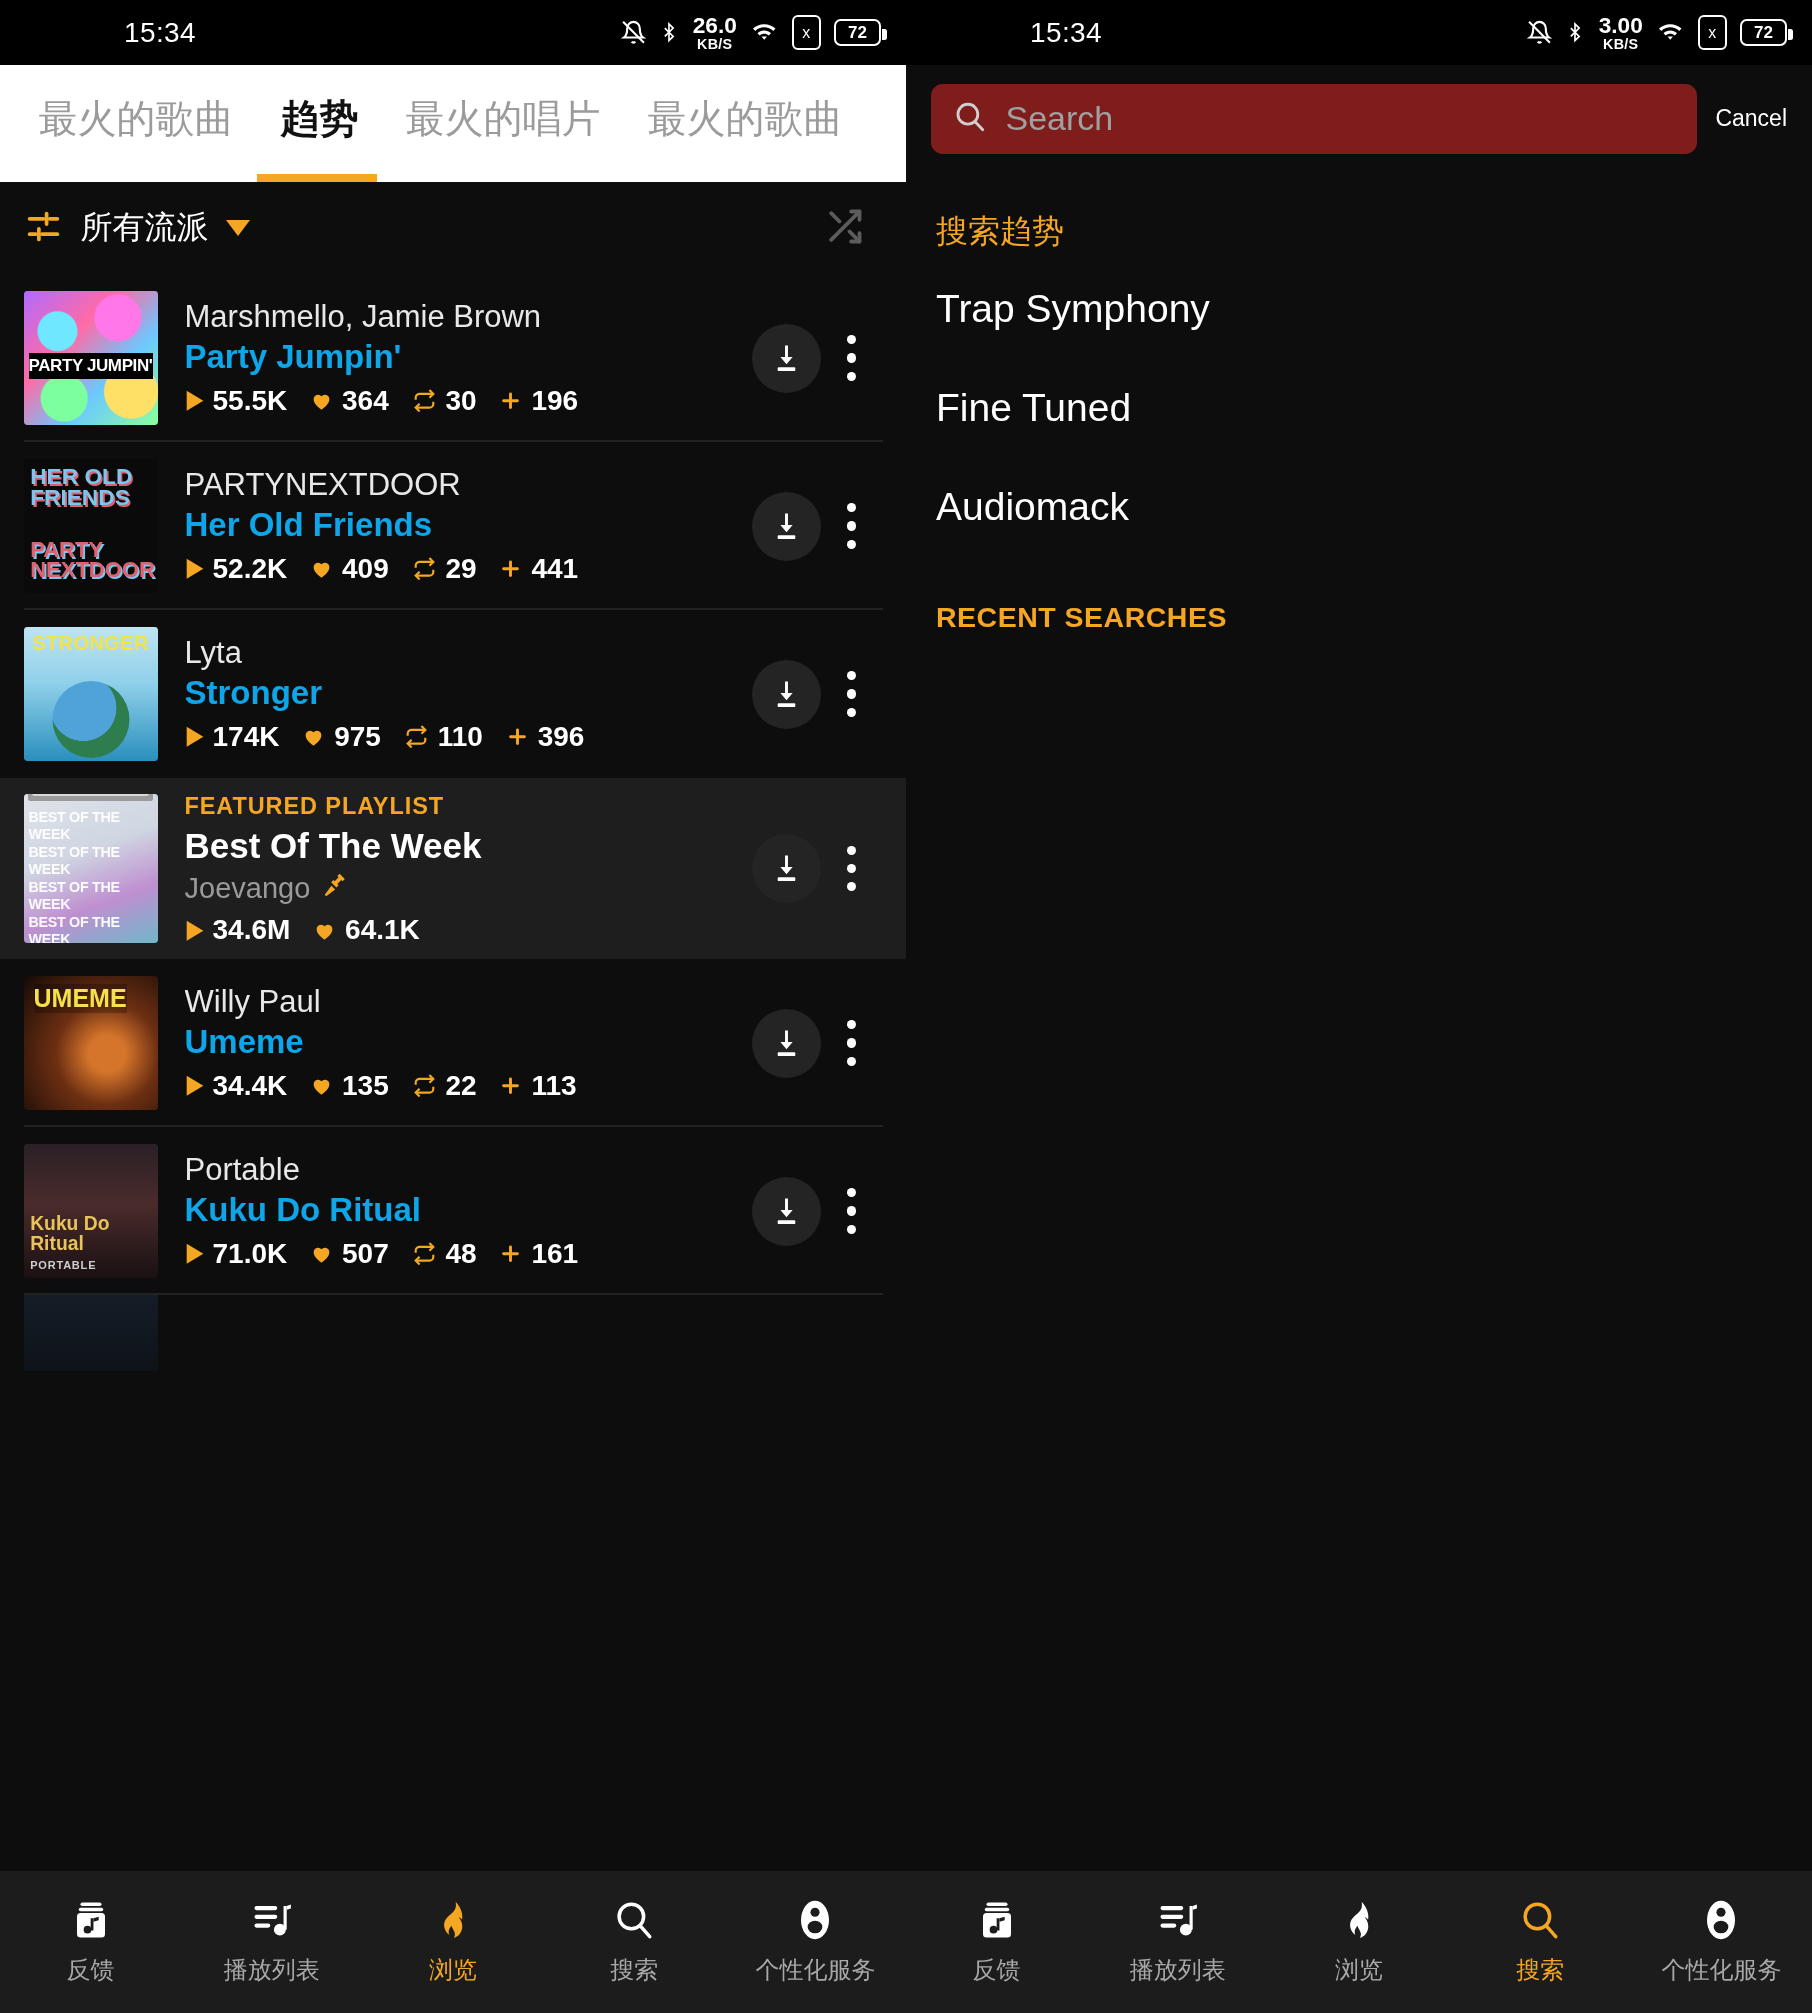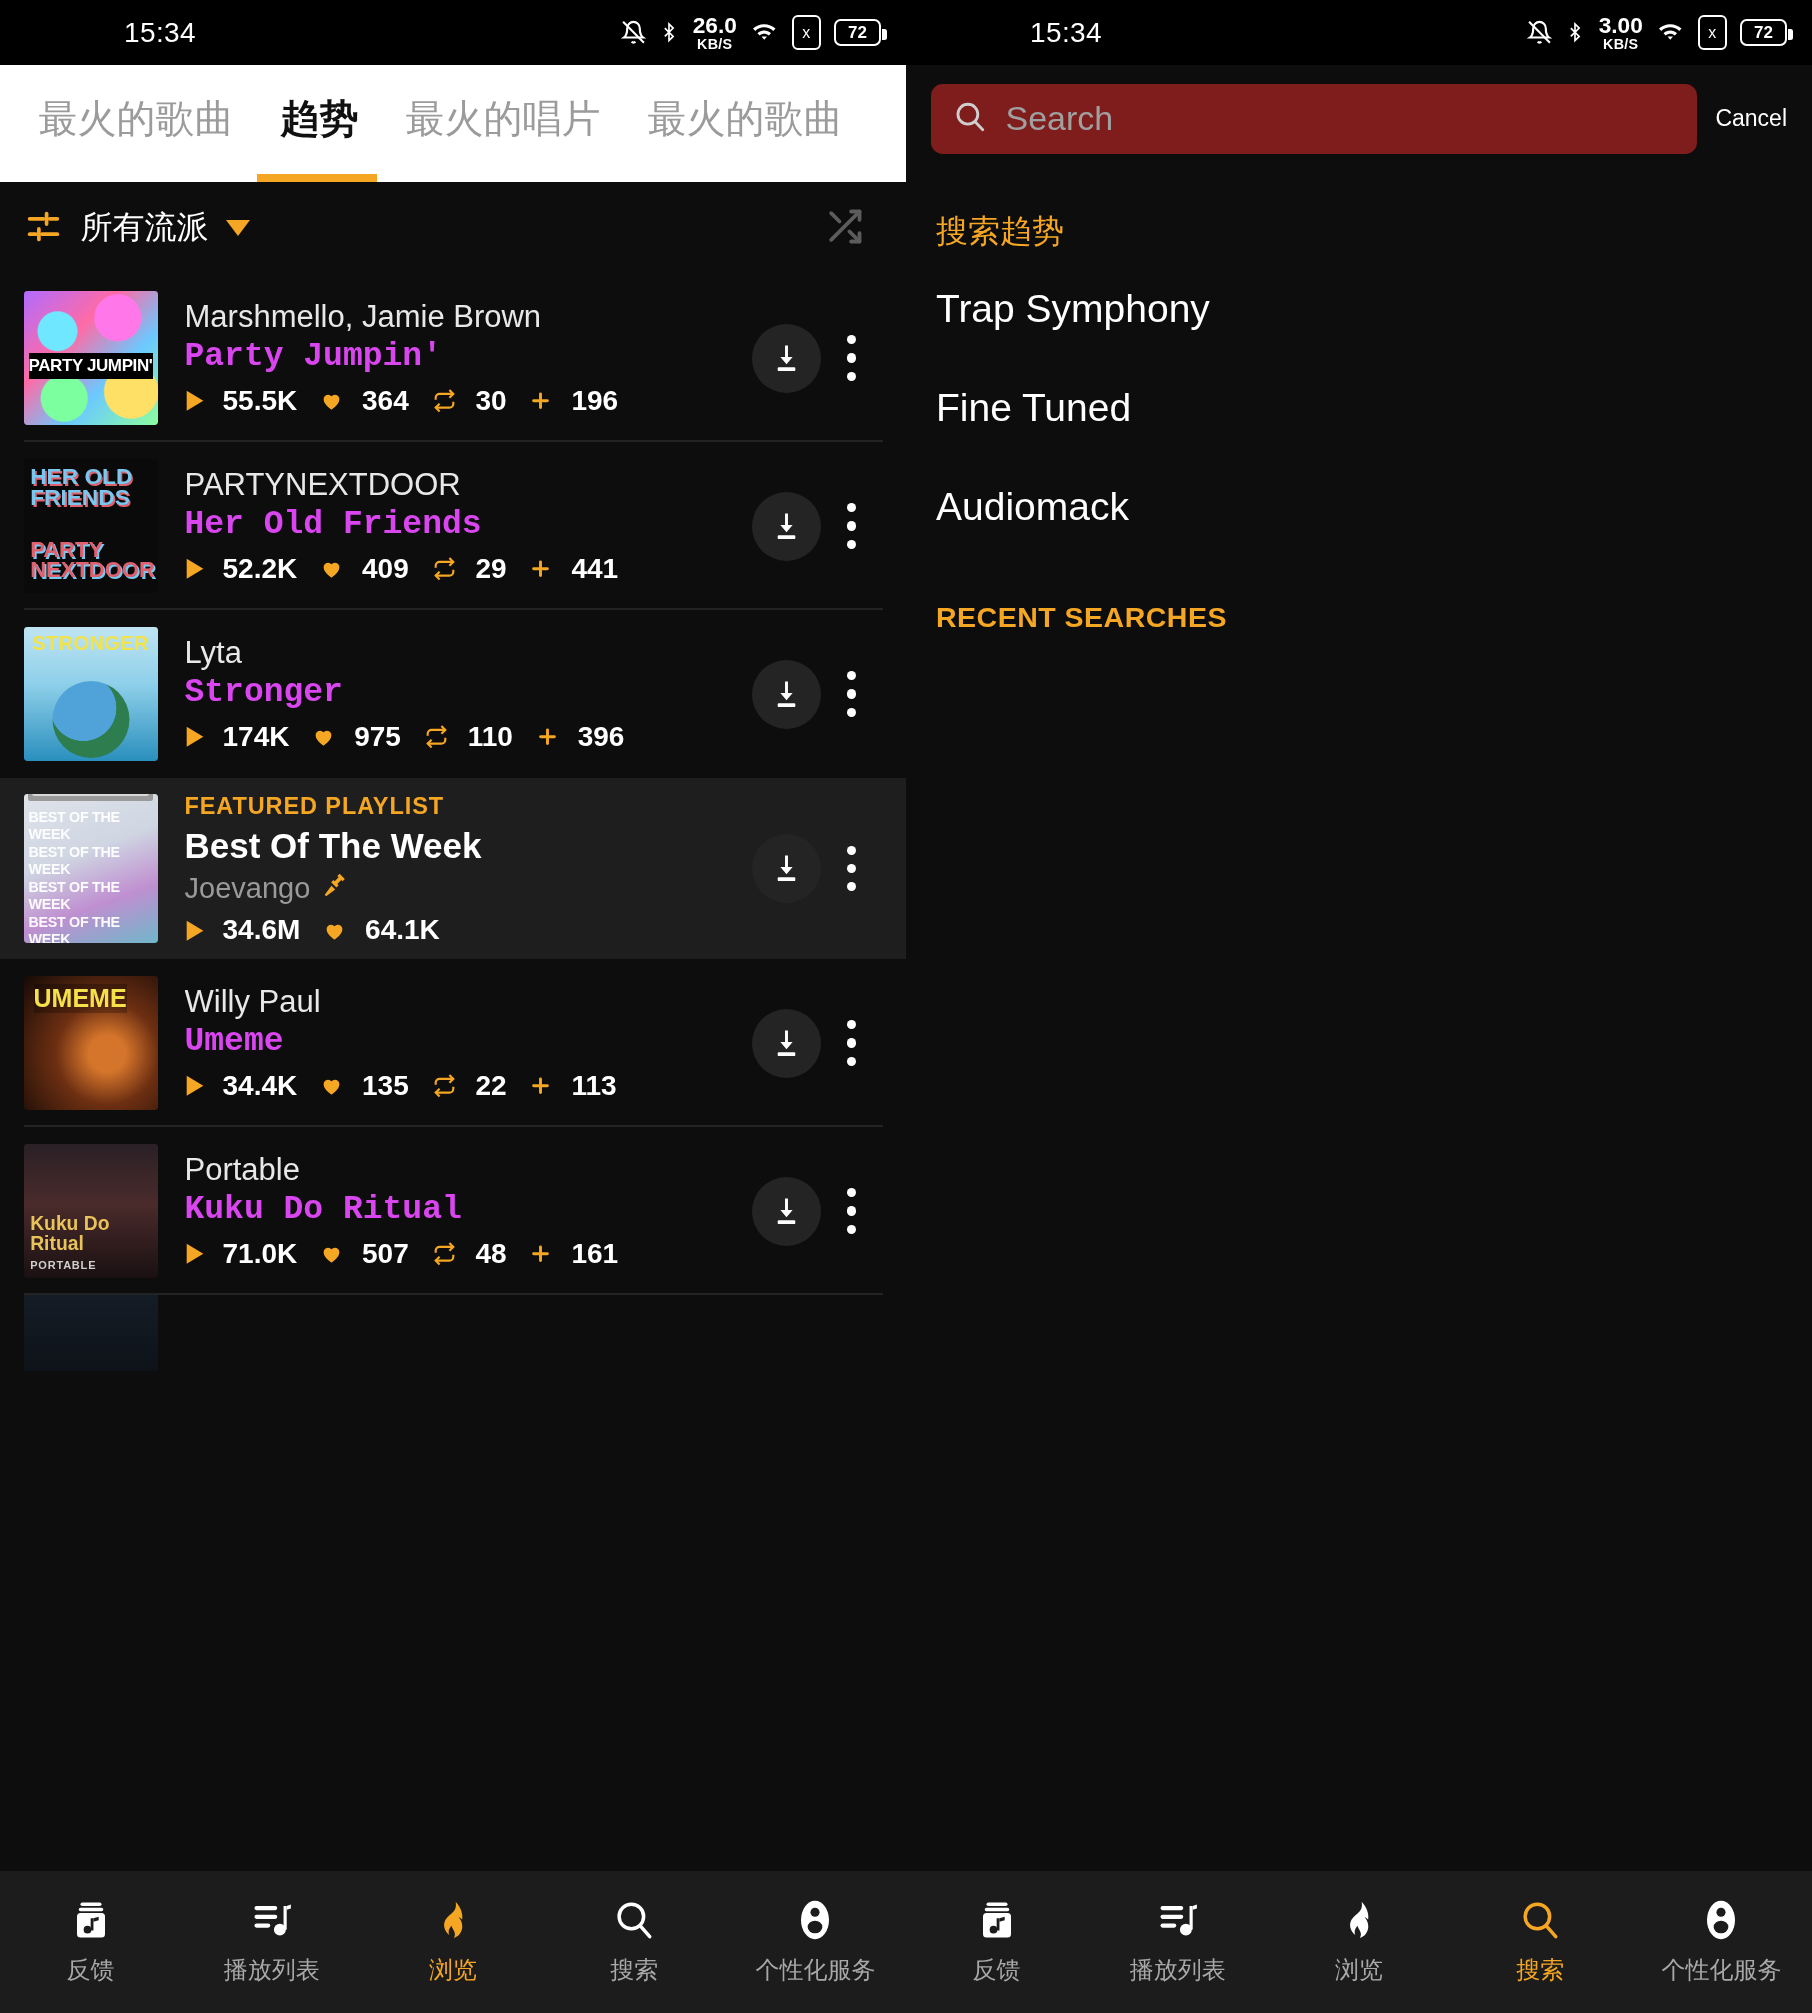--- a/index.html
+++ b/index.html
@@ -68,26 +68,26 @@
   .track .divider {
     position: absolute; left: 23.5px; right: 23.5px; bottom: 0; height: 1.7px; background: #232323;
   }
   .art {
     width: 134px; height: 134px; flex-shrink: 0; border-radius: 3.4px; overflow: hidden;
     position: relative; background: #222;
   }
   .track.featured .art { height: 149px; }
   .meta { flex: 1; min-width: 0; padding-left: 27px; padding-right: 11.7px; }
   .artist { color: #e8e8e8; font-size: 31px; line-height: 1.18; white-space: nowrap; overflow: hidden; }
-  .title { color: #d946ef; font-size: 33px; font-weight: 700; line-height: 1.3; white-space: nowrap; overflow: hidden; font-family: Liberation Mono, monospace; }
+  .title { color: #0ea5e9; font-size: 33px; font-weight: 700; line-height: 1.3; white-space: nowrap; overflow: hidden; }
   .featured-kicker { color: #f5a623; font-size: 23.5px; font-weight: 700; letter-spacing: 0.9px; line-height: 1.35;}
   .featured-title { color: #fff; font-size: 35px; font-weight: 700; line-height: 1.35; }
   .featured-owner { color: #9a9a9a; font-size: 29px; line-height: 1.3; display:flex; align-items:center; gap:10px;}
   .stats { display: flex; align-items: center; gap: 8.4px; margin-top: 6.7px; }
-  .stat { display: flex; align-items: center; gap: 18px; margin-right: 13.4px; }
+  .stat { display: flex; align-items: center; gap: 8px; margin-right: 13.4px; }
   .stat-val { color: #fff; font-size: 28px; font-weight: 700; }
   .dl-btn {
     width: 69px; height: 69px; border-radius: 50%; background: #242424;
     display: flex; align-items: center; justify-content: center; flex-shrink: 0;
   }
   .kebab { width: 62px; display: flex; flex-direction: column; align-items: center; gap: 9.2px; flex-shrink: 0; }
   .kebab i { width: 9.2px; height: 9.2px; border-radius: 50%; background: #fff; display: block; }
 
   
   .cov1 { background:

